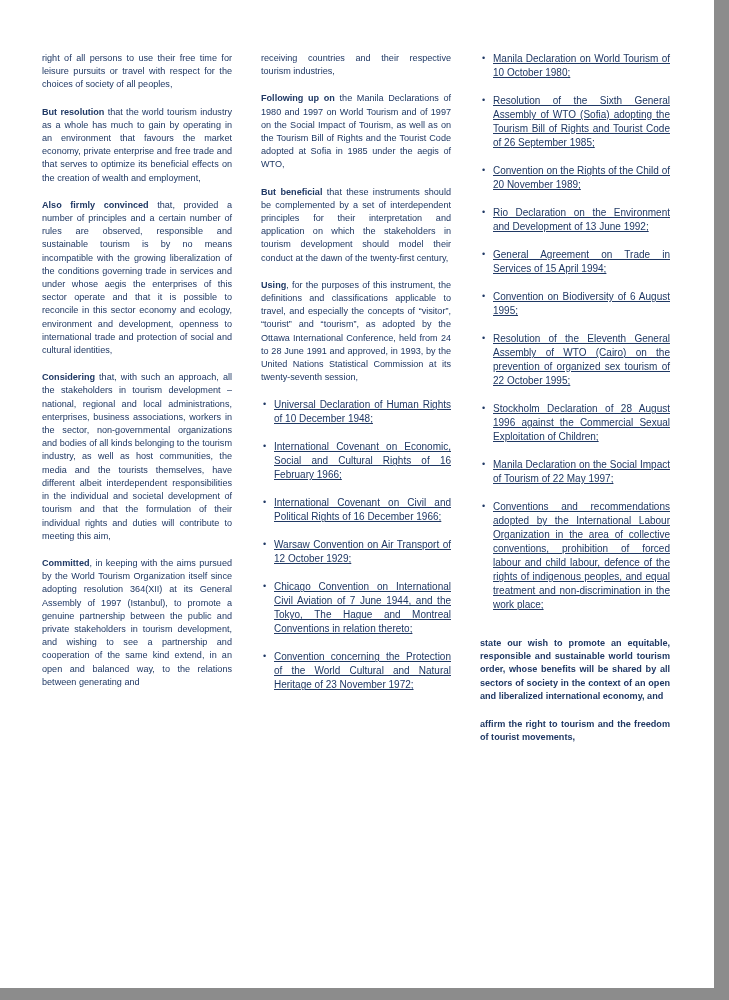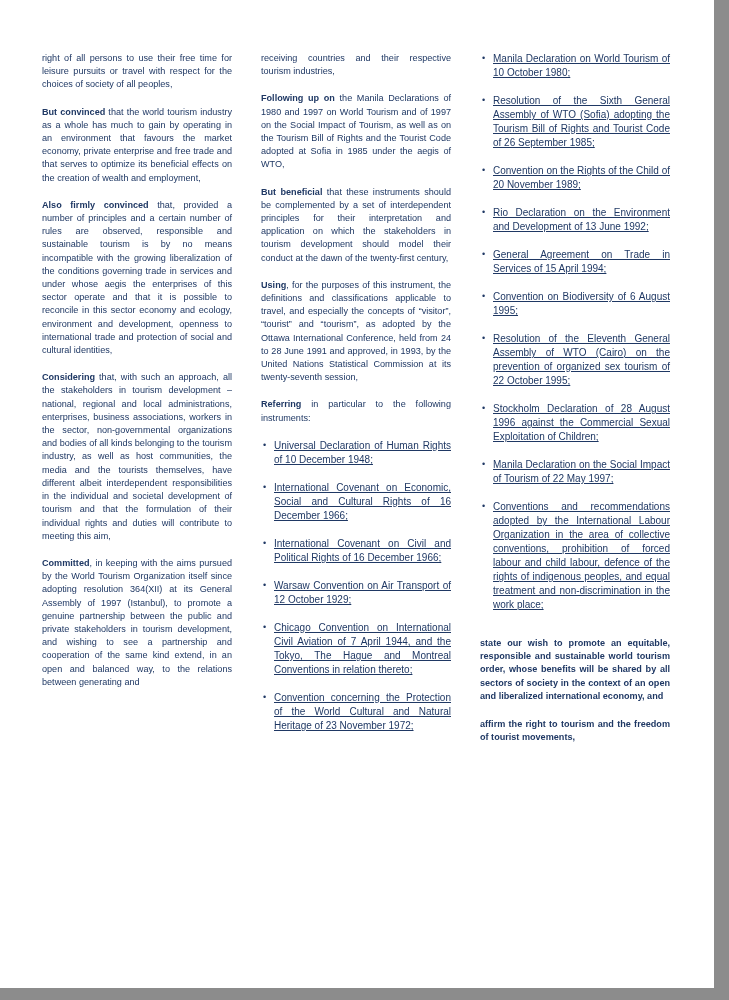--- a/index.html
+++ b/index.html
@@ -88,38 +88,37 @@
 </style>
 </head>
 <body>
 
 <div class="page">
   <div class="page-inner">
     <div class="cols">
 
       <div class="col">
         <p><span>right of all persons to use their free time for leisure pursuits or travel with respect for the choices of society of all peoples,</span></p>
-        <p><span class="lead">But convinced</span><span> that the world tourism industry as a whole has much to gain by operating in an environment that favours the market economy, private enterprise and free trade and that serves to optimize its beneficial effects on the creation of wealth and employment,</span></p>
+        <p><span class="lead">But resolution</span><span> that the world tourism industry as a whole has much to gain by operating in an environment that favours the market economy, private enterprise and free trade and that serves to optimize its beneficial effects on the creation of wealth and employment,</span></p>
         <p><span class="lead">Also firmly convinced</span><span> that, provided a number of principles and a certain number of rules are observed, responsible and sustainable tourism is by no means incompatible with the growing liberalization of the conditions governing trade in services and under whose aegis the enterprises of this sector operate and that it is possible to reconcile in this sector economy and ecology, environment and development, openness to international trade and protection of social and cultural identities,</span></p>
         <p><span class="lead">Considering</span><span> that, with such an approach, all the stakeholders in tourism development – national, regional and local administrations, enterprises, business associations, workers in the sector, non-governmental organizations and bodies of all kinds belonging to the tourism industry, as well as host communities, the media and the tourists themselves, have different albeit interdependent responsibilities in the individual and societal development of tourism and that the formulation of their individual rights and duties will contribute to meeting this aim,</span></p>
         <p><span class="lead">Committed</span><span>, in keeping with the aims pursued by the World Tourism Organization itself since adopting resolution 364(XII) at its General Assembly of 1997 (Istanbul), to promote a genuine partnership between the public and private stakeholders in tourism development, and wishing to see a partnership and cooperation of the same kind extend, in an open and balanced way, to the relations between generating and</span></p>
       </div>
 
       <div class="col">
         <p><span>receiving countries and their respective tourism industries,</span></p>
         <p><span class="lead">Following up on</span><span> the Manila Declarations of 1980 and 1997 on World Tourism and of 1997 on the Social Impact of Tourism, as well as on the Tourism Bill of Rights and the Tourist Code adopted at Sofia in 1985 under the aegis of WTO,</span></p>
         <p><span class="lead">But beneficial</span><span> that these instruments should be complemented by a set of interdependent principles for their interpretation and application on which the stakeholders in tourism development should model their conduct at the dawn of the twenty-first century,</span></p>
         <p><span class="lead">Using</span><span>, for the purposes of this instrument, the definitions and classifications applicable to travel, and especially the concepts of “visitor”, “tourist” and “tourism”, as adopted by the Ottawa International Conference, held from 24 to 28 June 1991 and approved, in 1993, by the United Nations Statistical Commission at its twenty-seventh session,</span></p>
-        <p><span class="lead">Referring</span><span> in particular to the following instruments:</span></p>
         <ul>
           <li>Universal Declaration of Human Rights of 10 December 1948;</li>
-          <li>International Covenant on Economic, Social and Cultural Rights of 16 December 1966;</li>
+          <li>International Covenant on Economic, Social and Cultural Rights of 16 February 1966;</li>
           <li>International Covenant on Civil and Political Rights of 16 December 1966;</li>
           <li>Warsaw Convention on Air Transport of 12 October 1929;</li>
-          <li>Chicago Convention on International Civil Aviation of 7 April 1944, and the Tokyo, The Hague and Montreal Conventions in relation thereto;</li>
+          <li>Chicago Convention on International Civil Aviation of 7 June 1944, and the Tokyo, The Hague and Montreal Conventions in relation thereto;</li>
           <li>Convention concerning the Protection of the World Cultural and Natural Heritage of 23 November 1972;</li>
         </ul>
       </div>
 
       <div class="col">
         <ul>
           <li>Manila Declaration on World Tourism of 10 October 1980;</li>
           <li>Resolution of the Sixth General Assembly of WTO (Sofia) adopting the Tourism Bill of Rights and Tourist Code of 26 September 1985;</li>
           <li>Convention on the Rights of the Child of 20 November 1989;</li>
           <li>Rio Declaration on the Environment and Development of 13 June 1992;</li>

